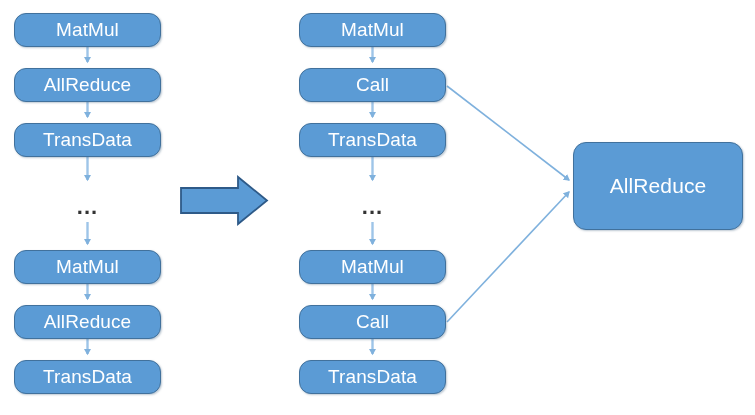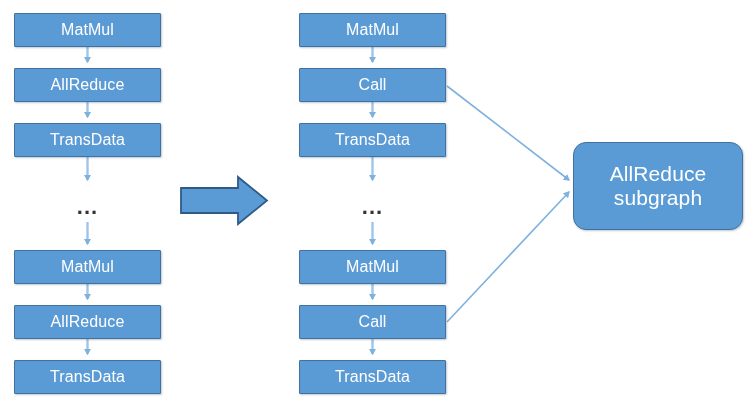--- a/index.html
+++ b/index.html
@@ -13,26 +13,26 @@
     height: 415px;
     background: #ffffff;
     overflow: hidden;
     font-family: "Liberation Sans", sans-serif;
   }
   .node {
     position: absolute;
     box-sizing: border-box;
     background: #5B9BD5;
     border: 1px solid #41719C;
-    border-radius: 1px;
+    border-radius: 12px;
     color: #ffffff;
     display: flex;
     align-items: center;
     justify-content: center;
-    font-size: 16px;
+    font-size: 19px;
     font-weight: 400;
     letter-spacing: 0.1px;
     line-height: 1.15;
     text-align: center;
     box-shadow: 1px 1px 2px rgba(70,100,130,0.35);
     white-space: pre-line;
   }
   .node.subgraph {
     border-radius: 13px;
     font-size: 21px;
@@ -109,16 +109,15 @@
   <div class="node" style="left:299px; top:13px; width:147px; height:34px;">MatMul</div>
   <div class="node" style="left:299px; top:68px; width:147px; height:34px;">Call</div>
   <div class="node" style="left:299px; top:123px; width:147px; height:34px;">TransData</div>
   <div class="ellipsis" style="left:345px; top:196px; width:55px; height:22px;">...</div>
   <div class="node" style="left:299px; top:250px; width:147px; height:34px;">MatMul</div>
   <div class="node" style="left:299px; top:305px; width:147px; height:34px;">Call</div>
   <div class="node" style="left:299px; top:360px; width:147px; height:34px;">TransData</div>
 
   <div class="node subgraph" style="left:573px; top:142px; width:170px; height:88px; flex-direction:column;">
     <span>AllReduce</span>
-    <span>subgraph</span>
   </div>
 
 </div>
 
 </body></html>

